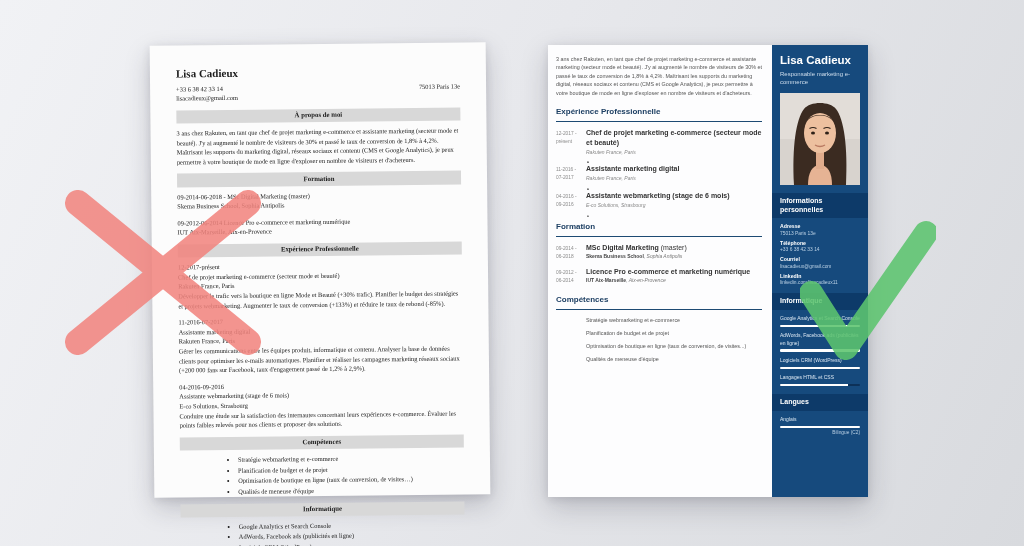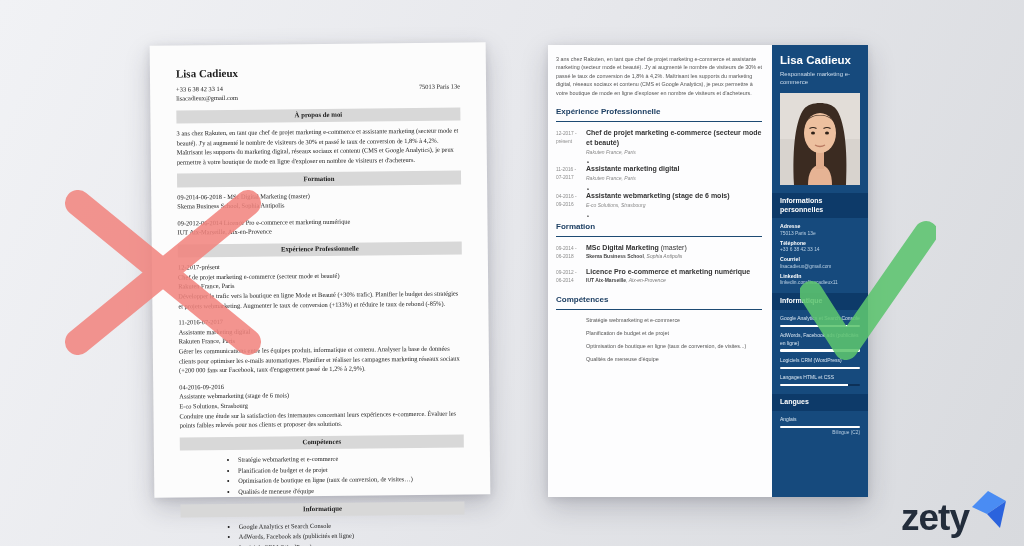--- a/index.html
+++ b/index.html
@@ -339,21 +339,14 @@
     <g stroke="#f2837d" stroke-width="26" stroke-linecap="round" opacity="0.85">
       <line x1="16" y1="13" x2="186" y2="152"></line>
       <line x1="186" y1="13" x2="16" y2="152"></line>
     </g>
   </svg>
 
   <svg class="mark mark-check" width="136" height="142" viewBox="0 0 136 142">
     <polyline points="11,75 46,130 126,15" fill="none" stroke="#5cc46e" stroke-width="24" stroke-linecap="round" stroke-linejoin="round" opacity="0.88"></polyline>
   </svg>
 
-  <div class="watermark">
-    <span class="wordmark">zety</span>
-    <svg width="34" height="40" viewBox="0 0 34 40">
-      <polygon points="0,16 16,0 34,10 15,23" fill="#4a8cf3"></polygon>
-      <polygon points="15,23 34,10 28,37" fill="#2b63dd"></polygon>
-    </svg>
-  </div>
 
 </div>
 
 </body></html>

